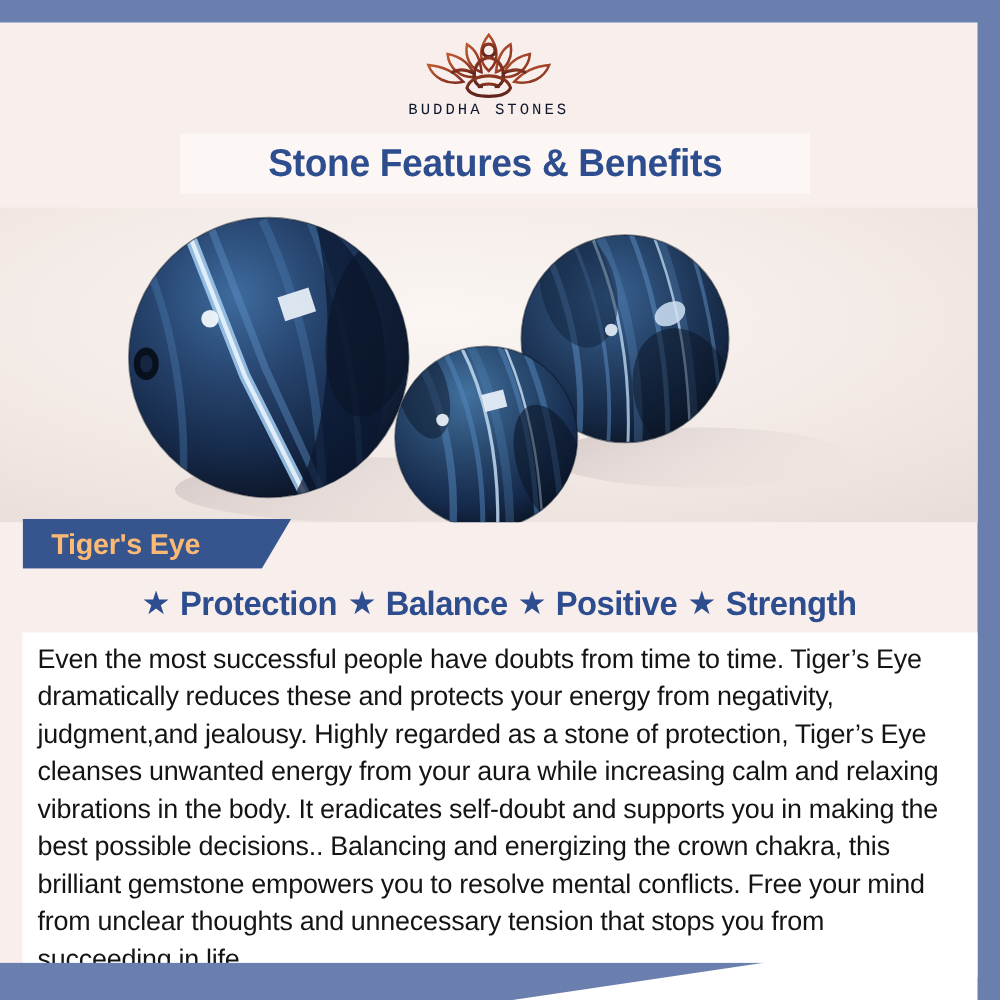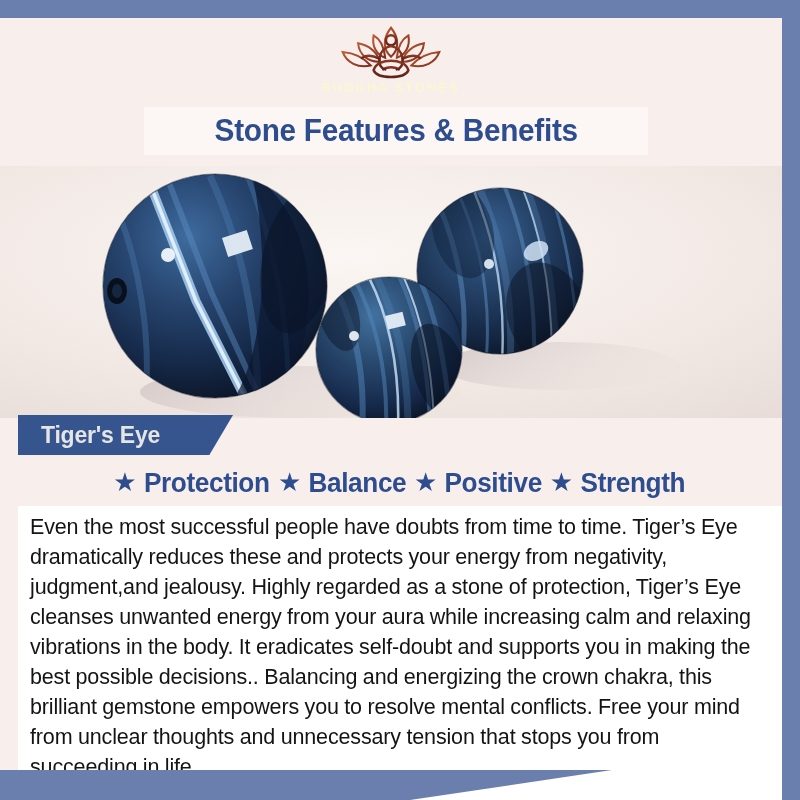--- a/index.html
+++ b/index.html
@@ -25,24 +25,24 @@
   }
 
   
   #logo-block {
     position:absolute; left:0; top:18px; width:782px; height:86px;
     display:flex; flex-direction:column; align-items:center; justify-content:flex-start;
     padding-top:2px;
   }
   #logo-mark { width:126px; height:60px; display:block; }
   #logo-word {
-    font-family:Liberation Sans, sans-serif;
+    font-family:Liberation Mono, monospace;
     font-size:12.5px;
     letter-spacing:2.4px;
-    color:#fef9c3;
+    color:#0f172a;
     margin-top:1px;
     white-space:nowrap;
   }
 
   
   #title-banner {
     position:absolute; left:144px; top:107px;
     width:504px; height:48px;
     background:#FCF7F5;
     display:flex; align-items:center; justify-content:center;
@@ -66,21 +66,21 @@
 
   
   #stone-banner {
     position:absolute; left:18px; top:415px;
     width:215px; height:40px;
     background:#36558F;
     clip-path:polygon(0 0, 100% 0, 89% 100%, 0 100%);
     display:flex; align-items:center;
   }
   #stone-name {
-    color:#e5e5e5;
+    color:#fdba74;
     font-size:23px;
     font-weight:bold;
     padding-left:23px;
     letter-spacing:-0.2px;
     white-space:nowrap;
   }
 
   
   #benefits {
     position:absolute; left:18px; top:463px; width:764px; height:40px;

